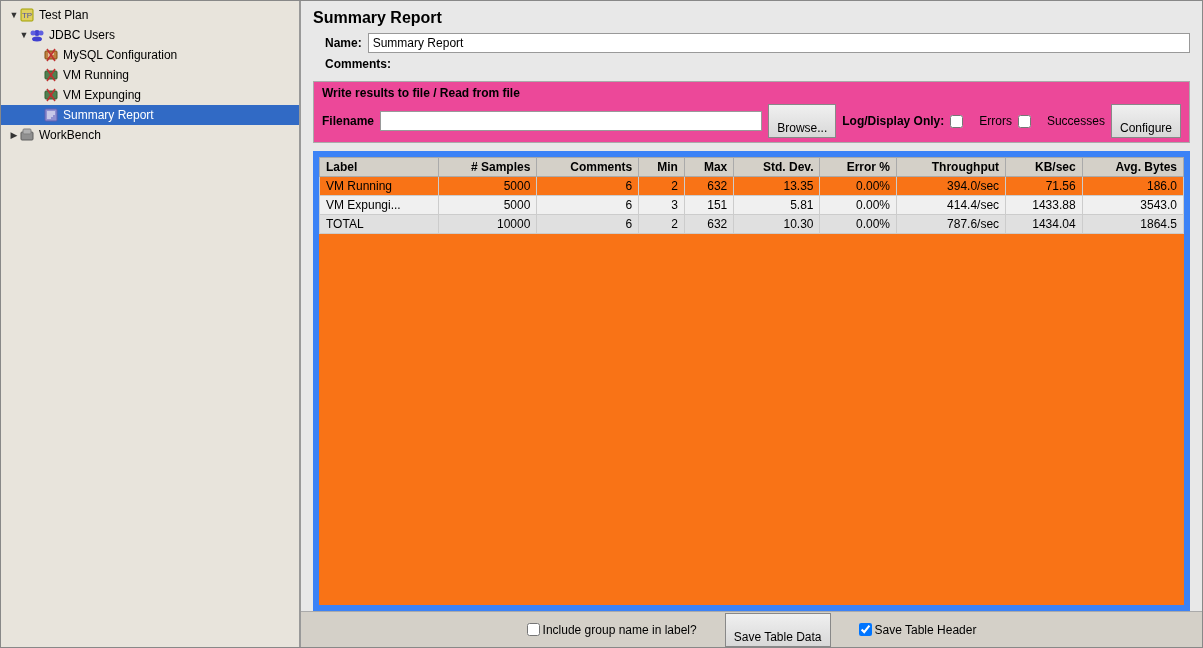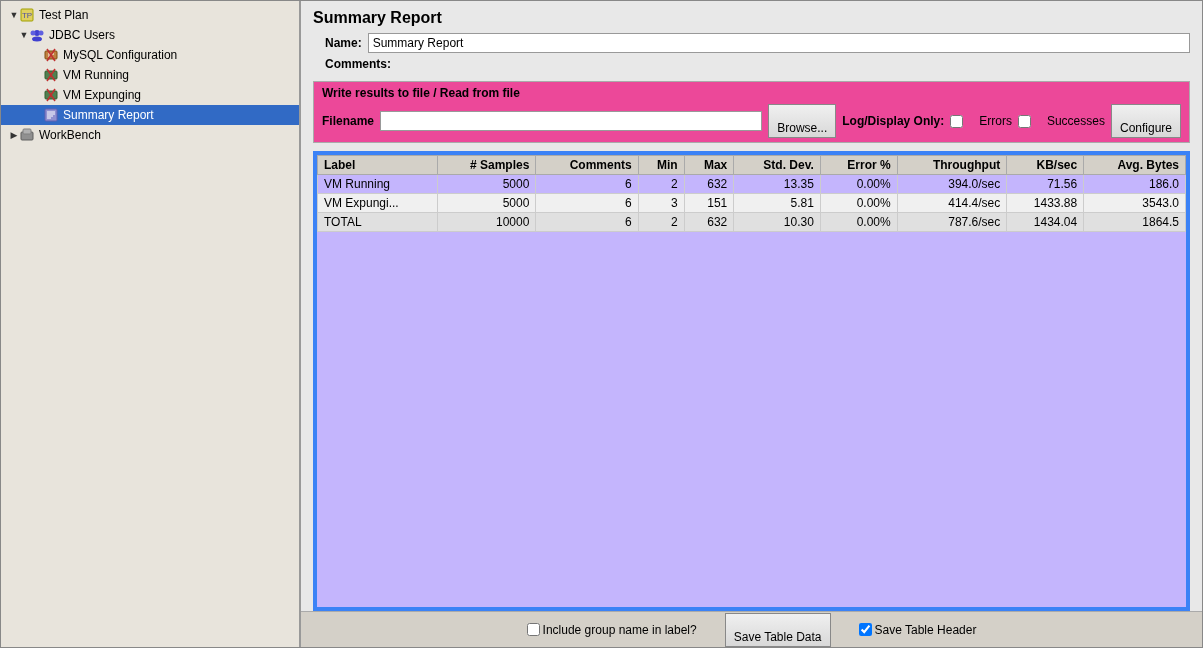--- a/index.html
+++ b/index.html
@@ -127,22 +127,22 @@
       cursor: pointer;
       white-space: nowrap;
     }
     .log-label { font-weight: bold; font-size: 12px; }
     .checkbox-group { display: flex; align-items: center; gap: 16px; }
     
     .table-container {
       flex: 1;
       overflow: auto;
       margin: 4px 12px 0 12px;
-      border: 4px solid #3b82f6;
-      background: #c4b5fd;
+      border: 6px solid #3b82f6;
+      background: #f97316;
     }
     table {
       width: 100%;
       border-collapse: collapse;
       font-size: 12px;
     }
     thead tr {
       background: #d4d0c8;
     }
     thead th {

